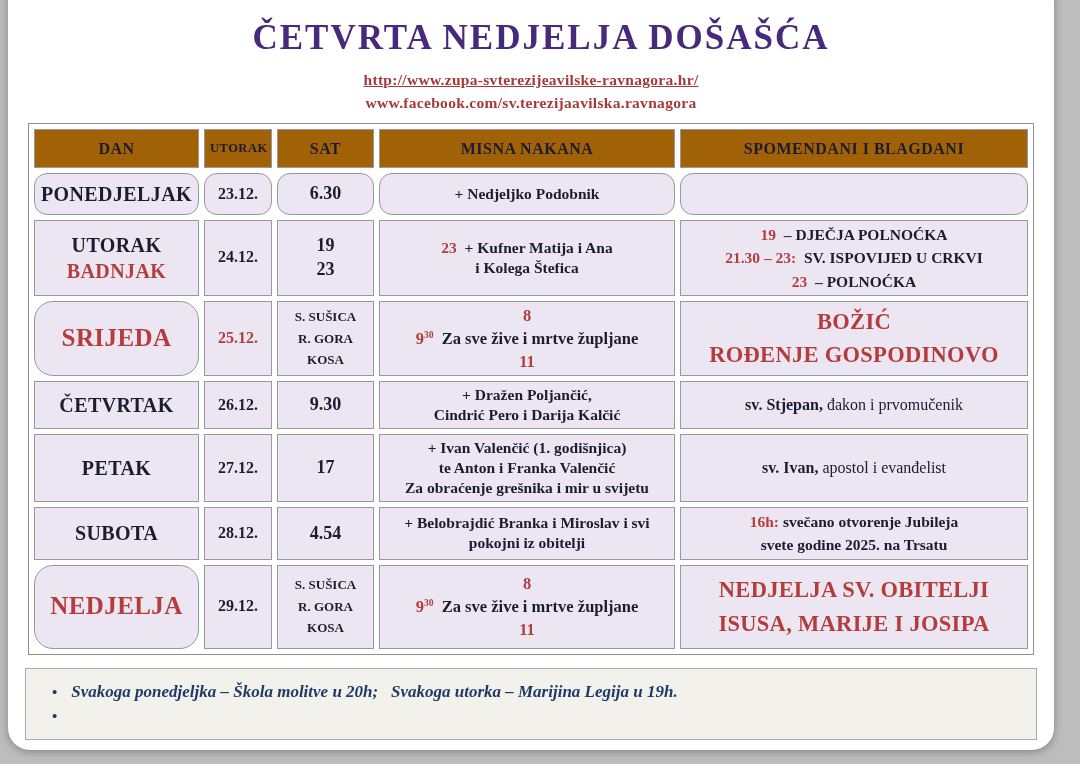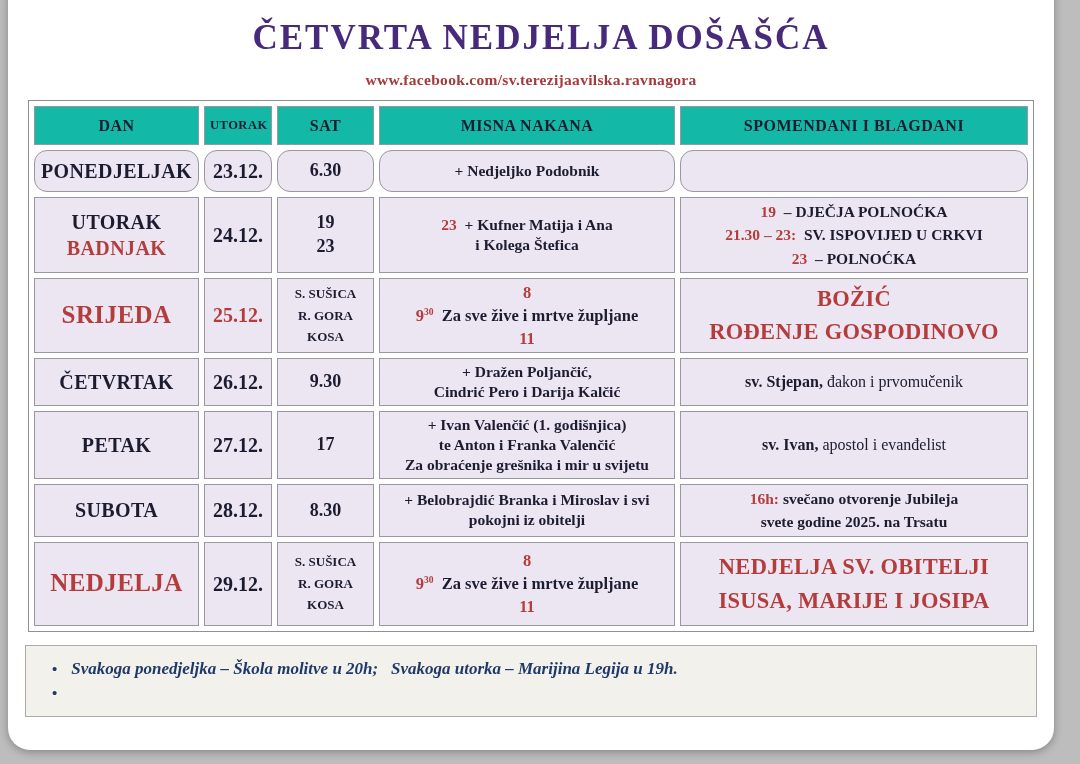--- a/index.html
+++ b/index.html
@@ -26,26 +26,26 @@
   
   table.schedule{
     border-collapse:separate;border-spacing:5px;
     margin:9px auto 0 auto;table-layout:fixed;width:1004px;
     border:1px solid #8f8f96;background:#ffffff;
   }
   th,td{
     border:1px solid #98989e;text-align:center;vertical-align:middle;
     font-weight:bold;color:#1c1c30;padding:2px 5px;overflow:hidden;
   }
-  th{background:#14b8a6;font-size:16px;height:33px;letter-spacing:.5px;}
+  th{background:#a16207;font-size:16px;height:33px;letter-spacing:.5px;}
   th.hdr-sm{font-size:12.5px;}
   td{background:#ece6f3;line-height:1.3;}
   .c0{font-size:20px;letter-spacing:.4px;}
-  .c0.lg{font-size:25px;}
-  .c1{font-size:20px;}
+  .c0.lg{font-size:25px;border-radius:19px;}
+  .c1{font-size:16px;}
   .c2{font-size:18px;}
   .c2.sm{font-size:13px;line-height:1.65;}
   .c3{font-size:15.5px;margin-top:20px;}
   .c3.md{font-size:16.5px;line-height:1.4;}
   .c4{font-size:16px;}
   .c4.sm{font-size:15.5px;line-height:1.5;text-align:center;}
   .c4.lg{font-size:22.5px;line-height:1.5;letter-spacing:.3px;}
   .red{color:#b43d3c;}
   .reg{font-weight:normal;}
   td sup{font-size:.58em;vertical-align:super;line-height:0;}
@@ -70,20 +70,21 @@
 </style>
 </head>
 <body>
 
 <div class="sheet">
   <div class="content">
 
     <h1 class="title">ČETVRTA NEDJELJA DOŠAŠĆA</h1>
 
     <div class="links">
+      <div><span class="link underline">http://www.zupa-svterezijeavilske-ravnagora.hr/</span></div>
       <div><span class="link">www.facebook.com/sv.terezijaavilska.ravnagora</span></div>
     </div>
 
     <table class="schedule">
       <colgroup>
         <col style="width:165px">
           <col style="width:68px">
           <col style="width:97px">
         <col style="width:296px">
           <col style="width:348px">
@@ -195,21 +196,21 @@
             </td>
           </tr>
           <tr class="row-5">
             <td class="c0">
               <div class="line"><span>SUBOTA</span></div>
             </td>
             <td class="c1">
               <div class="line"><span>28.12.</span></div>
             </td>
             <td class="c2">
-              <div class="line"><span>8.30</span></div>
+              <div class="line"><span>4.54</span></div>
             </td>
             <td class="c3">
               <div class="line"><span>+ Belobrajdić Branka i Miroslav i svi</span></div>
               <div class="line"><span>pokojni iz obitelji</span></div>
             </td>
             <td class="c4 sm">
               <div class="line"><span class="red">16h:</span><span> svečano otvorenje Jubileja</span></div>
               <div class="line"><span>svete godine 2025. na Trsatu</span></div>
             </td>
           </tr>

